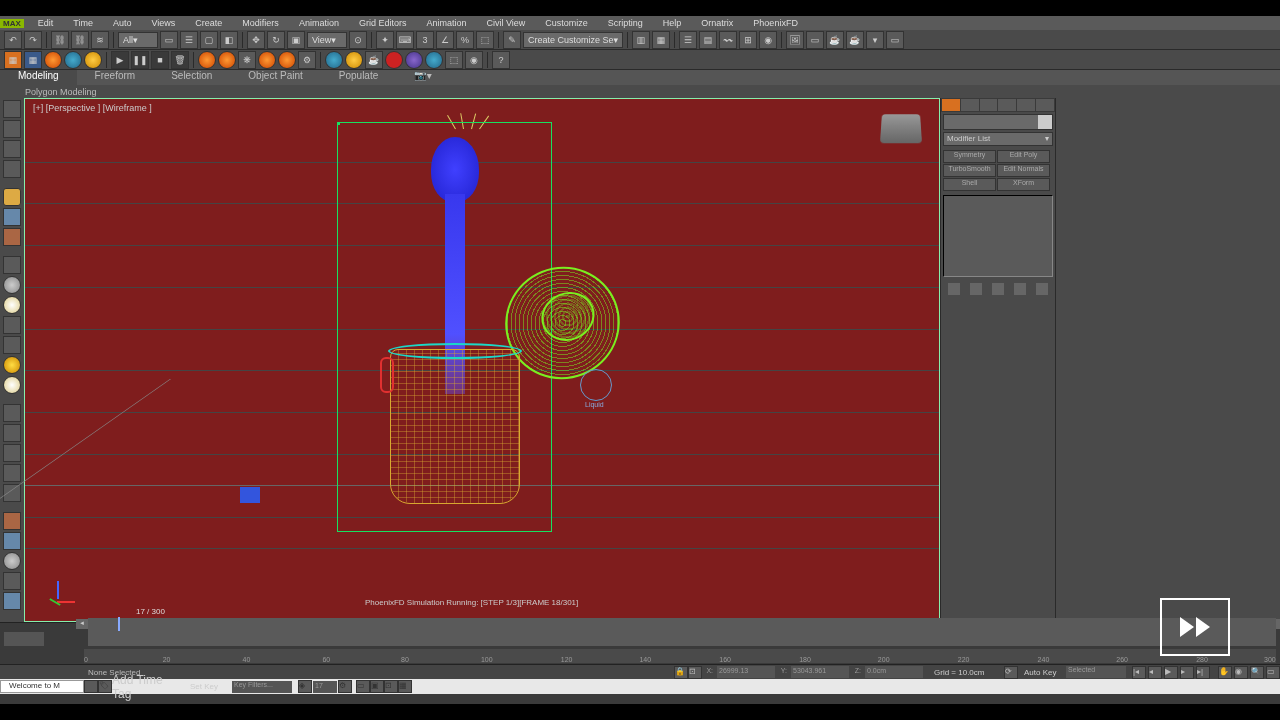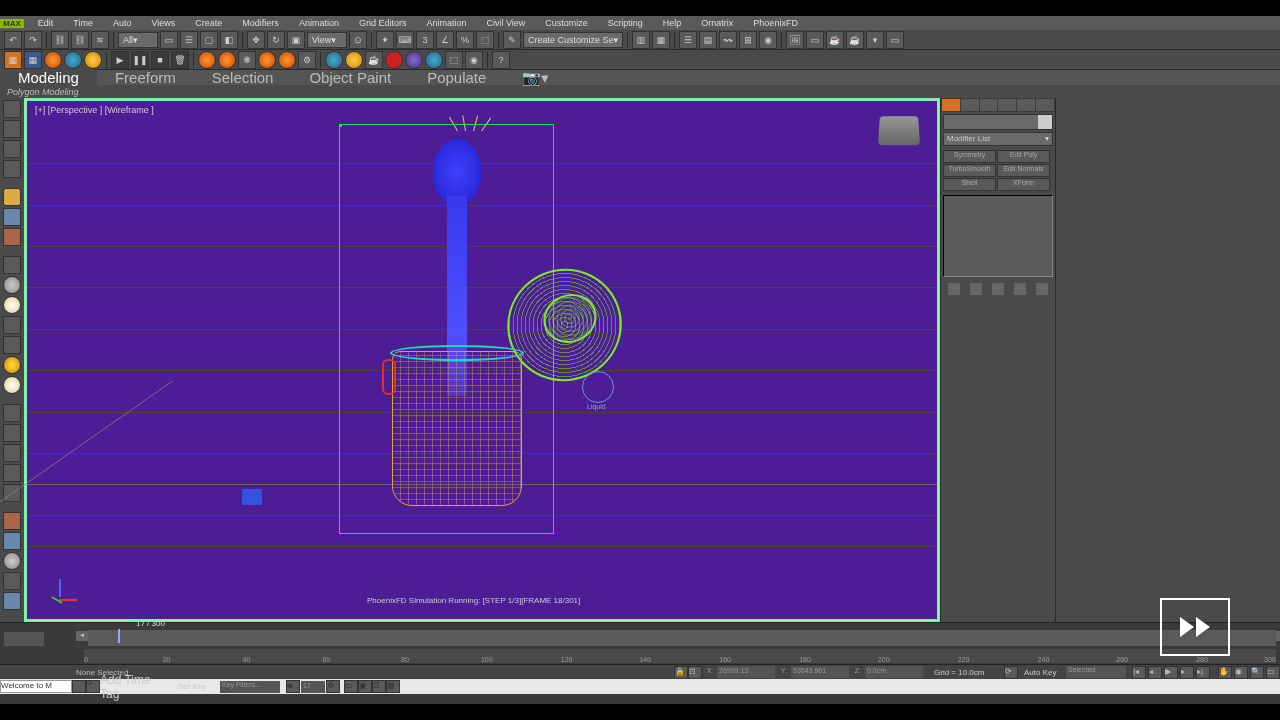--- a/index.html
+++ b/index.html
@@ -13,34 +13,34 @@
 .tbtn { width:18px; height:18px; background:#5a5a5a; border:1px solid #333; display:flex; align-items:center; justify-content:center; font-size:9px; color:#ccc; }
 .tbtn.orange { background:#d87020; }
 .tbtn.blue { background:#3a5a8a; }
 .tbtn.dark { background:#3a3a3a; }
 .tbtn.yellow { background:radial-gradient(circle,#ffcc44,#cc8800); border-radius:50%; }
 .tbtn.fire { background:radial-gradient(circle,#ff9933,#cc4400); border-radius:50%; }
 .tbtn.teal { background:radial-gradient(circle,#44aacc,#226688); border-radius:50%; }
 .tbtn.purple { background:radial-gradient(circle,#8866cc,#443388); border-radius:50%; }
 .tsep { width:1px; height:16px; background:#2a2a2a; margin:0 2px; }
 .dropdown { height:16px; background:#6a6a6a; border:1px solid #333; font-size:9px; color:#ddd; padding:0 4px; min-width:40px; display:flex; align-items:center; }
-.ribbon { height:15px; background:#555; display:flex; align-items:center; font-size:15px; color:#bbb; }
+.ribbon { height:15px; background:#555; display:flex; font-size:10px; color:#bbb; }
 .ribbon span { padding:0 18px; }
 .ribbon .active { background:#4a4a4a; color:#fff; }
-.ribbon-sub { height:13px; background:#4a4a4a; font-size:9px; color:#bbb; padding-left:7px; display:flex; align-items:center;font-style:italic; }
+.ribbon-sub { height:13px; background:#4a4a4a; font-size:9px; color:#bbb; padding-left:25px; display:flex; align-items:center; }
 .workspace { position:relative; height:524px; display:flex; }
 .left-tools { width:24px; background:#4a4a4a; display:flex; flex-direction:column; gap:2px; padding-top:2px; align-items:center; }
 .ltbtn { width:18px; height:18px; background:#5a5a5a; border:1px solid #333; }
 .ltbtn.c1 { background:#ddaa44; border-radius:3px; }
 .ltbtn.c3 { background:#6688aa; }
 .ltbtn.c4 { background:#aa6644; }
 .ltbtn.c5 { background:radial-gradient(circle,#fff,#ddcc88); border-radius:50%; }
 .ltbtn.c6 { background:radial-gradient(circle,#ffdd44,#cc8800); border-radius:50%; }
 .ltbtn.c7 { background:radial-gradient(circle,#ccc,#888); border-radius:50%; }
-.viewport { flex:1; background:#4c1d95; position:relative; border:3px solid #86efac; }
+.viewport { flex:1; background:#7f1d1d; position:relative; border:1px solid #86efac; }
 .vp-label { position:absolute; top:4px; left:8px; font-size:9px; color:#ccc; }
 .grid-lines { position:absolute; inset:0; }
 .grid-h { position:absolute; left:0; right:0; height:1px; background:#444; }
 .sim-box { position:absolute; top:23px; left:312px; width:215px; height:410px; border:1px solid #18e060; }
 .sim-box::before, .sim-box::after { content:''; position:absolute; border:1px solid #18e060; }
 .liquid-stream { position:absolute; top:38px; left:410px; width:40px; height:270px; }
 .stream-top { width:48px; height:65px; background:radial-gradient(ellipse,#4040ff,#2020cc); border-radius:50% 50% 45% 45%; margin-left:-4px; }
 .stream-body { width:20px; height:200px; background:linear-gradient(#3838ee,#5050ff 70%,rgba(100,80,255,0.4)); margin:0 auto; margin-top:-8px; }
 .jar { position:absolute; top:250px; left:365px; width:135px; height:165px; }
 .jar-body { width:130px; height:155px; border:1px solid #d8a830; border-radius:8px 8px 20px 20px; position:relative; overflow:hidden; }
@@ -67,30 +67,30 @@
 .cmd-name { height:16px; background:#6a6a6a; margin:2px; border:1px solid #333; }
 .cmd-name-swatch { width:14px; height:14px; background:#ccc; float:right; margin:0; }
 .cmd-drop { height:14px; background:#6a6a6a; margin:2px; font-size:8px; color:#ccc; padding:1px 3px; border:1px solid #333; display:flex; justify-content:space-between; }
 .cmd-btns { display:flex; flex-wrap:wrap; gap:1px; padding:2px; }
 .cmd-btn { width:53px; height:13px; background:#5a5a5a; font-size:7px; color:#aaa; text-align:center; border:1px solid #333; }
 .cmd-stack { height:82px; background:#5a5a5a; margin:2px; border:1px inset #333; }
 .cmd-icons { display:flex; gap:4px; padding:4px; justify-content:space-around; }
 .cmd-ic { width:12px; height:12px; background:#666; }
 .far-right { width:225px; background:#4a4a4a; border-left:1px solid #2a2a2a; }
 .timeline-row { height:26px; background:#3a3a3a; border-top:1px solid #222; position:relative; display:flex; align-items:flex-end; }
-.time-track { flex:1; height:16px; background:#5a5a5a; margin:0 4px 2px 44px; position:relative; }
+.time-track { flex:1; height:28px; background:#5a5a5a; margin:0 4px 2px 44px; position:relative; }
 .time-arrow { width:12px; height:10px; background:#666; font-size:7px; color:#ccc; text-align:center; }
 .time-pos { position:absolute; left:48px; top:-11px; font-size:8px; color:#ddd; }
 .time-marker { position:absolute; left:30px; top:-1px; width:2px; height:14px; background:#88aaff; }
 .timeline-scrub { height:16px; background:#3a3a3a; display:flex; position:relative; }
 .scrub-track { flex:1; height:14px; background:#4a4a4a; margin:1px 4px 1px 44px; position:relative; }
 .scrub-tick { position:absolute; bottom:0; font-size:7px; color:#999; }
 .status1 { height:15px; background:#444; border-top:1px solid #222; display:flex; align-items:center; font-size:8px; color:#bbb; }
 .status2 { height:15px; background:#e8e8e8; display:flex; align-items:center; font-size:8px; color:#333; }
-.status-left { width:72px; padding-left:0; }
+.status-left { width:84px; padding-left:8px; }
 .status-mid { flex:1; padding-left:4px; }
 .coord { width:58px; background:#555; height:12px; margin:0 1px; font-size:7px; color:#999; padding:1px 2px; }
 .coord.lbl { width:12px; background:transparent; text-align:right; }
 .status-right { display:flex; align-items:center; gap:2px; }
 .sbtn { width:14px; height:13px; background:#5a5a5a; border:1px solid #333; }
 .key-drop { width:60px; height:12px; background:#555; font-size:7px; color:#999; padding:0 2px; }
 .play-overlay { position:absolute; right:50px; bottom:64px; width:70px; height:58px; border:2px solid #fff; display:flex; align-items:center; justify-content:center; z-index:100; }
 .play-tri { width:0; height:0; border-left:14px solid #fff; border-top:10px solid transparent; border-bottom:10px solid transparent; margin:0 1px; }
 .sparks { position:absolute; top:14px; left:420px; width:40px; height:26px; }
 .spark { position:absolute; width:1px; height:16px; background:#ddcc66; transform-origin:bottom; }

